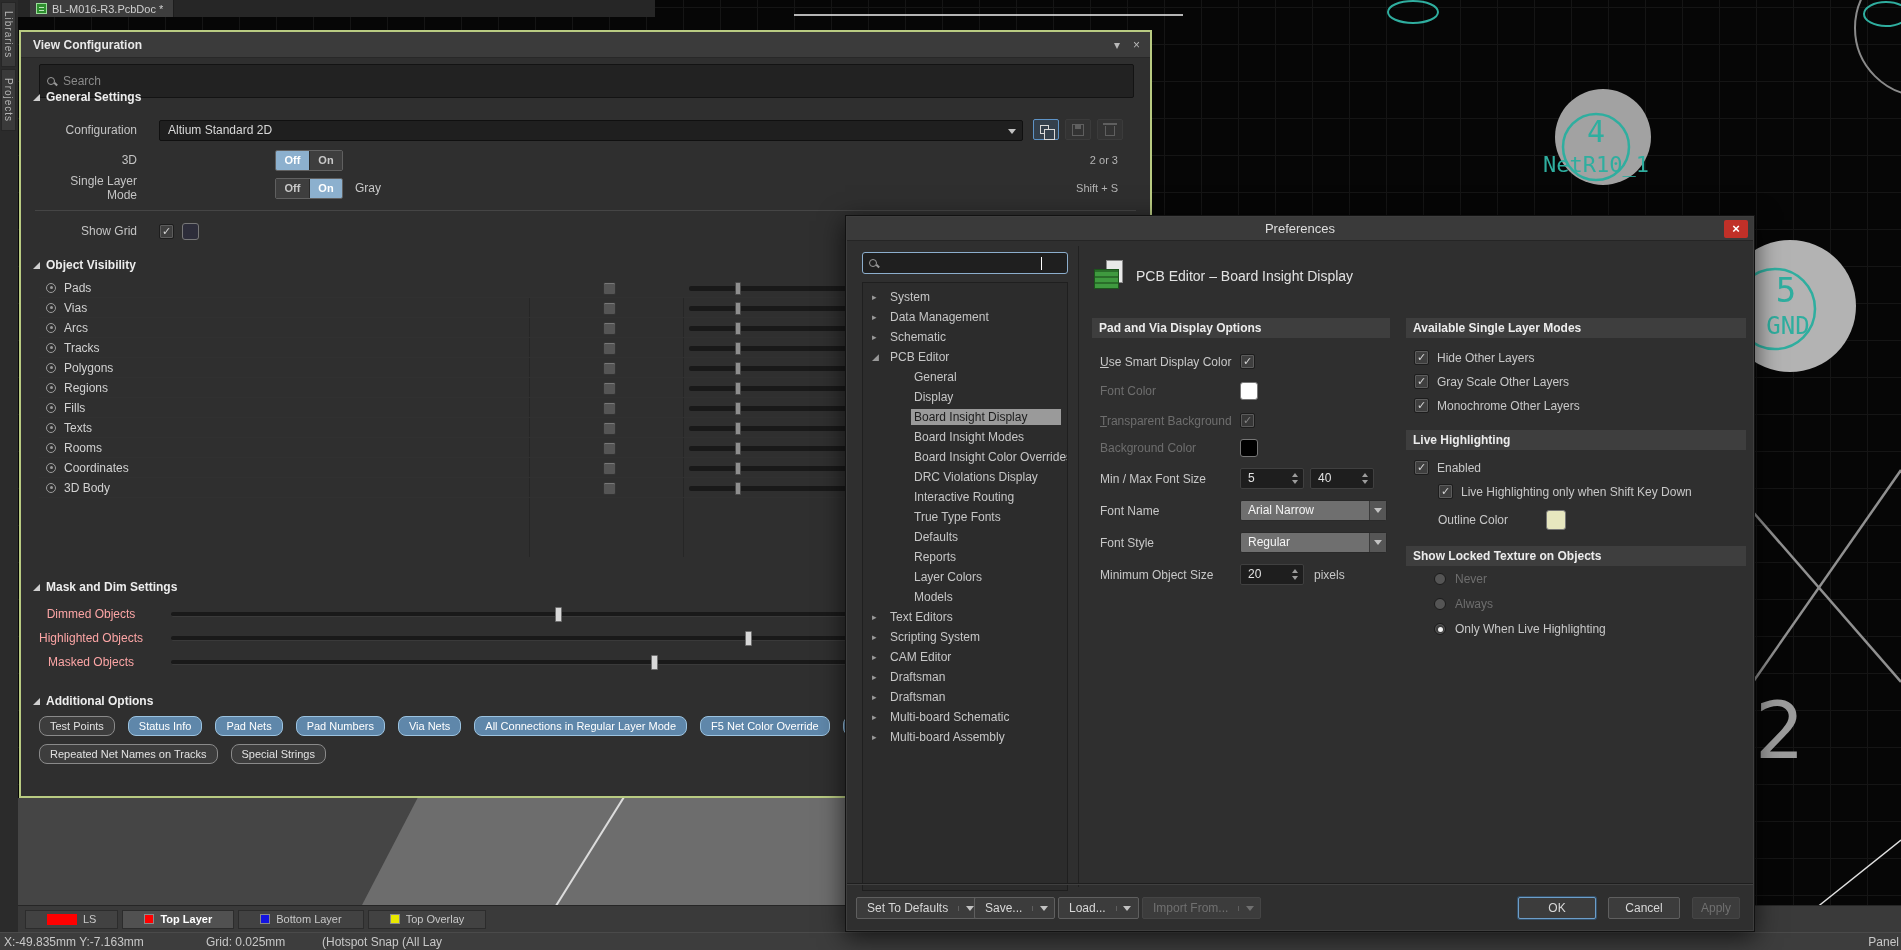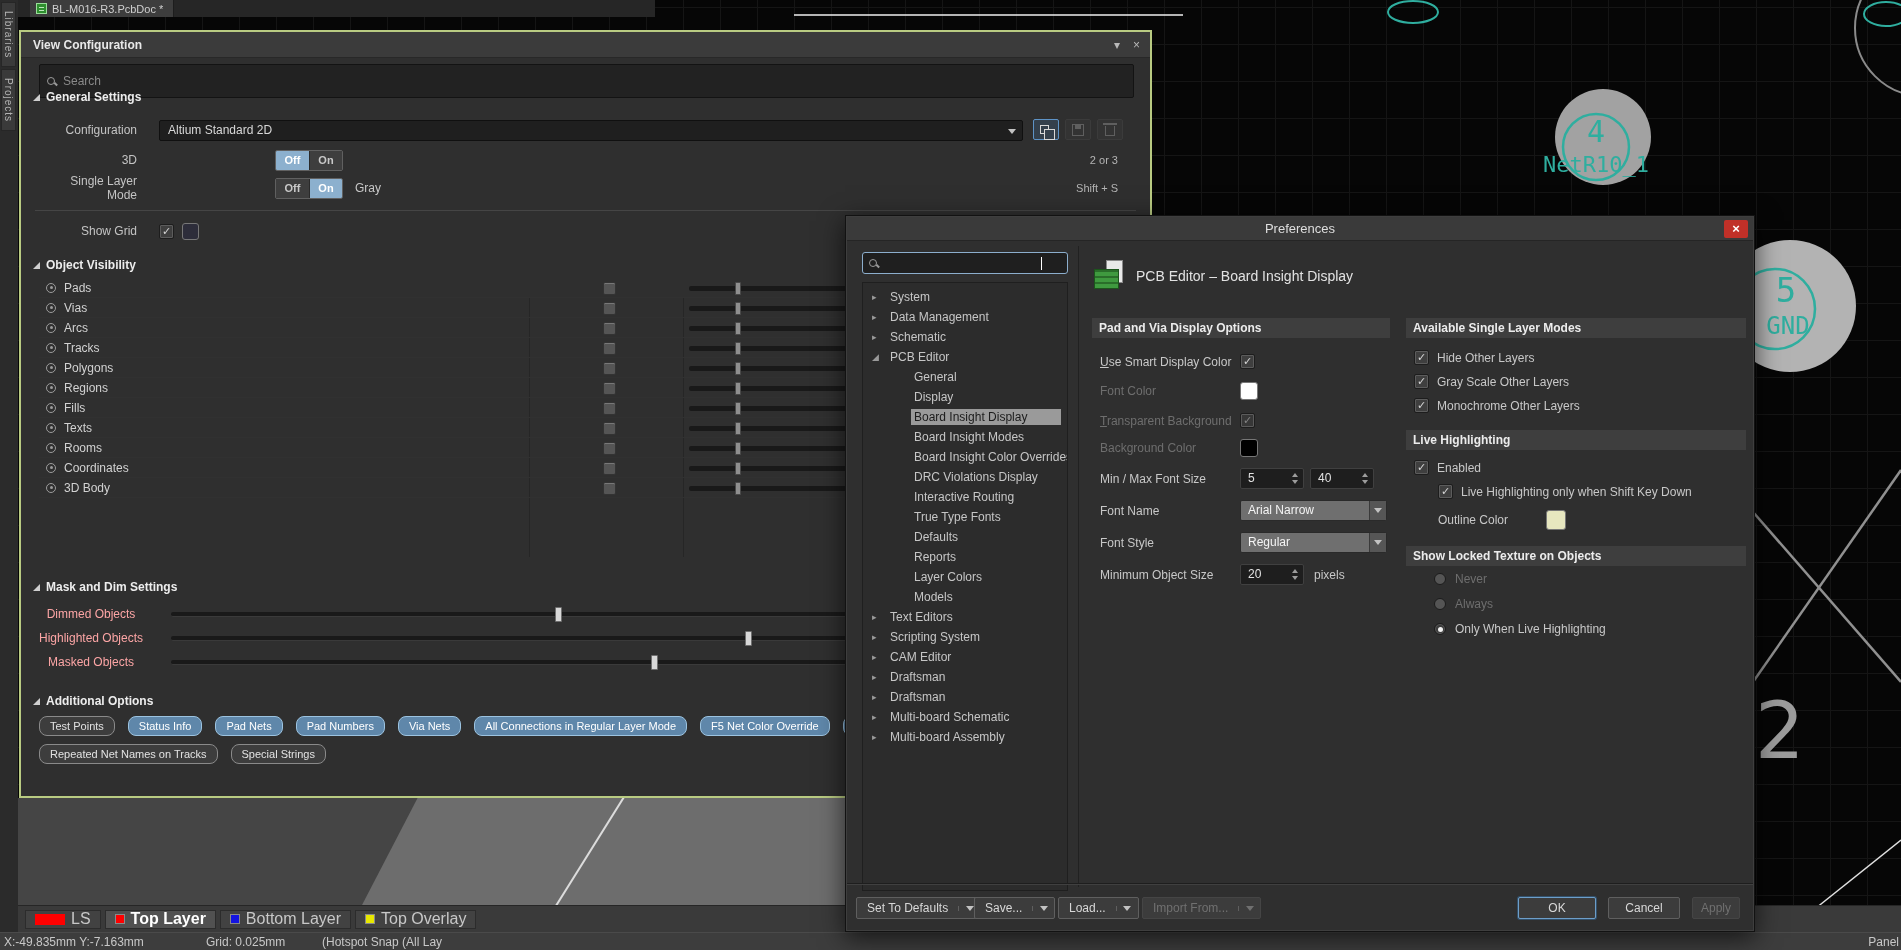--- a/index.html
+++ b/index.html
@@ -152,22 +152,22 @@
   #prefs-foot-sep { position:absolute; left:1px; right:1px; bottom:46px; height:2px;
     background:linear-gradient(#1e1e1e 1px,#404040 1px); }
   .foot-btn { position:absolute; bottom:12px; height:22px; }
   .split { display:flex; }
   .split .main { padding:0 10px; } .split .arrp { width:22px; border-left:1px solid #5f5f5f; display:flex; align-items:center; justify-content:center; }
   .btn.focus { border-color:#6d9ec9; box-shadow:0 0 0 1px #33506a; }
 
   
   #layerbar { position:absolute; left:18px; top:905px; width:1883px; height:27px; background:#3a3a3a;
     border-top:1px solid #262626; display:flex; align-items:center; padding-left:7px; gap:4px; z-index:3; }
-  .layer-tab { height:19px; display:flex; align-items:center; gap:6px; padding:0 9px; background:#424242;
-    border:1px solid #2c2c2c; font-size:16px; color:#c8c8c8; }
+  .layer-tab { height:19px; display:flex; align-items:center; gap:6px; padding:0 21px; background:#424242;
+    border:1px solid #2c2c2c; font-size:11px; color:#c8c8c8; }
   .layer-tab.on { background:#515151; }
   .layer-tab.on .lbl { font-weight:bold; color:#fff; }
   .layer-swatch { width:10px; height:10px; border:1px solid #8a8a8a; flex:none; }
   .layer-swatch.wide { width:30px; height:11px; border:none; }
   #statusbar { position:absolute; left:0; top:932px; width:1901px; height:18px; background:#3d3d3d;
     border-top:1px solid #4a4a4a; font-size:12px; color:#c8c8c8; z-index:4; }
   #statusbar span { position:absolute; top:2px; white-space:nowrap; }
 </style>
 </head>
 <body>

